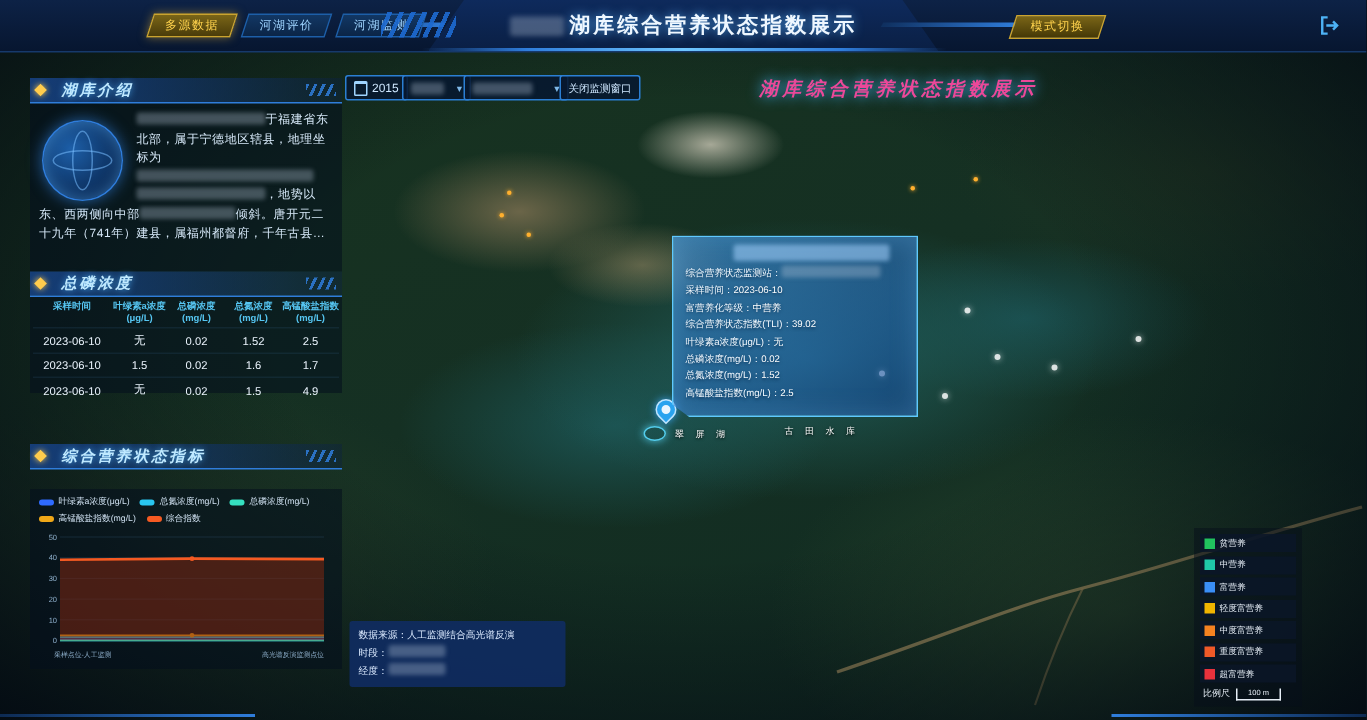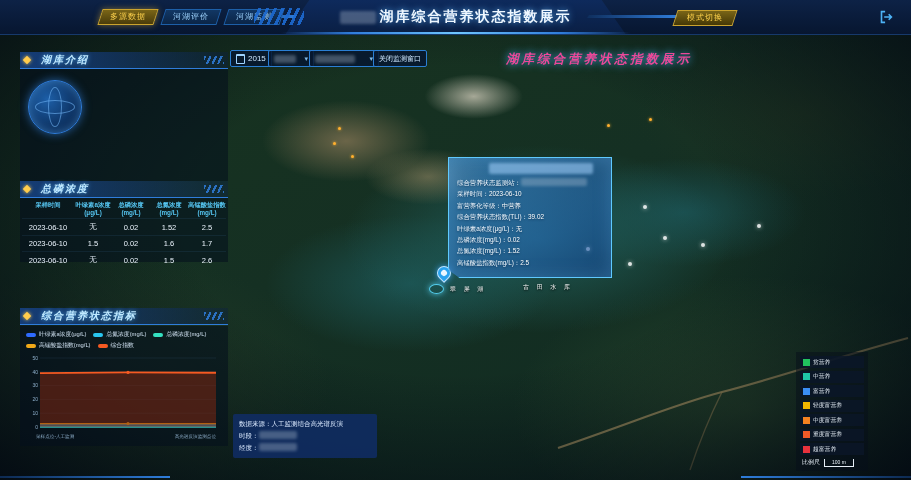--- a/index.html
+++ b/index.html
@@ -77,21 +77,21 @@
   #intro-par{font-size:8px;line-height:12.6px;color:#d6e8f8;letter-spacing:.4px}
   .blur-inline{display:inline-block;height:8px;background:rgba(190,205,225,.32);filter:blur(1.5px);
        border-radius:2px;vertical-align:-1px}
 
   #dtable-wrap{top:198px;height:64px;padding:1px 2px}
   table.dtable{width:100%;border-collapse:collapse;table-layout:fixed}
   .dtable th{color:#56c6f2;font-weight:bold;font-size:6.3px;line-height:7.5px;padding:2px 0;white-space:pre-line;vertical-align:top}
   .dtable td{color:#eaf3fc;font-size:7.5px;text-align:center;padding:3px 0;border-top:1px solid rgba(70,130,190,.12)}
   .dtable th:first-child{width:52px}
 
-  #chart-hd{top:308px}
+  #chart-hd{top:296px}
   #chart-body{top:326px;height:120px;padding:3px 4px}
   #chart-legend{display:flex;flex-wrap:wrap;gap:2px 7px;font-size:5.8px;color:#cfe0f0;padding:1px 2px 2px 2px}
   .leg-item{display:flex;align-items:center;gap:3px}
   .leg-chip{width:10px;height:4px;border-radius:2px}
 
   
   .popup{position:absolute;left:448px;top:157px;width:164px;height:121px;z-index:9;box-sizing:border-box;
        background:linear-gradient(145deg,rgba(64,150,228,.62),rgba(18,70,150,.58));
        border:1px solid #5fc9ff;box-shadow:0 0 12px rgba(70,180,255,.55), inset 0 0 18px rgba(120,200,255,.25);
        clip-path:polygon(0 0,100% 0,100% 100%,7% 100%,0 93%);padding:4px 8px}
@@ -187,20 +187,21 @@
 </div>
 <div class="map-title">湖库综合营养状态指数展示</div>
 
 <div class="panel-hd" style="top:52px">
   <span class="dia"></span>
   <span class="t">湖库介绍</span>
   <span class="slashes"></span>
 </div>
 <div class="panel-body" id="intro-body">
   <div class="globe"></div>
+  <div id="intro-par"><span class="blur-inline" style="width: 86px;"></span><span>于福建省东北部，属于宁德地区辖县，地理坐标为</span><span class="blur-inline" style="width: 118px;"></span><span class="blur-inline" style="width: 86px;"></span><span>，地势以东、西两侧向中部</span><span class="blur-inline" style="width: 64px;"></span><span>倾斜。唐开元二十九年（741年）建县，属福州都督府，千年古县…</span></div>
 </div>
 
 <div class="panel-hd" style="top:181px">
   <span class="dia"></span>
   <span class="t">总磷浓度</span>
   <span class="slashes"></span>
 </div>
 <div class="panel-body" id="dtable-wrap">
   <table class="dtable">
     <thead id="dtable-head">
@@ -229,21 +230,21 @@
           <td>1.5</td>
           <td>0.02</td>
           <td>1.6</td>
           <td>1.7</td>
         </tr>
         <tr>
           <td>2023-06-10</td>
           <td>无</td>
           <td>0.02</td>
           <td>1.5</td>
-          <td>2.6</td>
+          <td>4.9</td>
         </tr>
       </tbody>
   </table>
 </div>
 
 <div class="panel-hd" id="chart-hd">
   <span class="dia"></span>
   <span class="t">综合营养状态指标</span>
   <span class="slashes"></span>
 </div>

